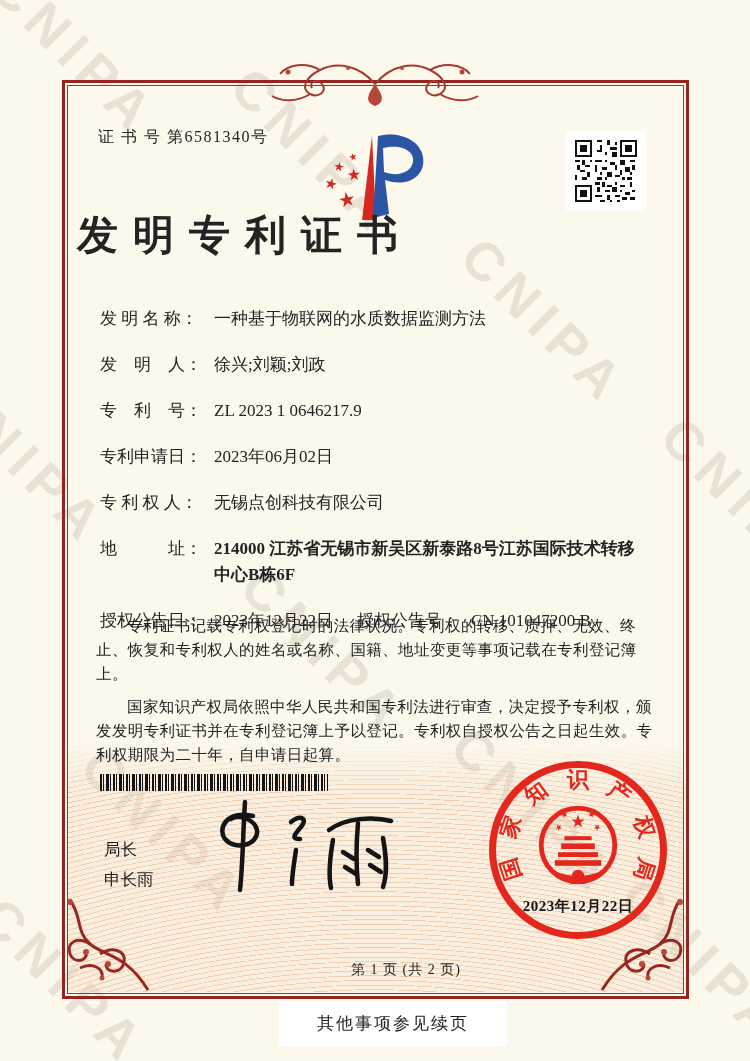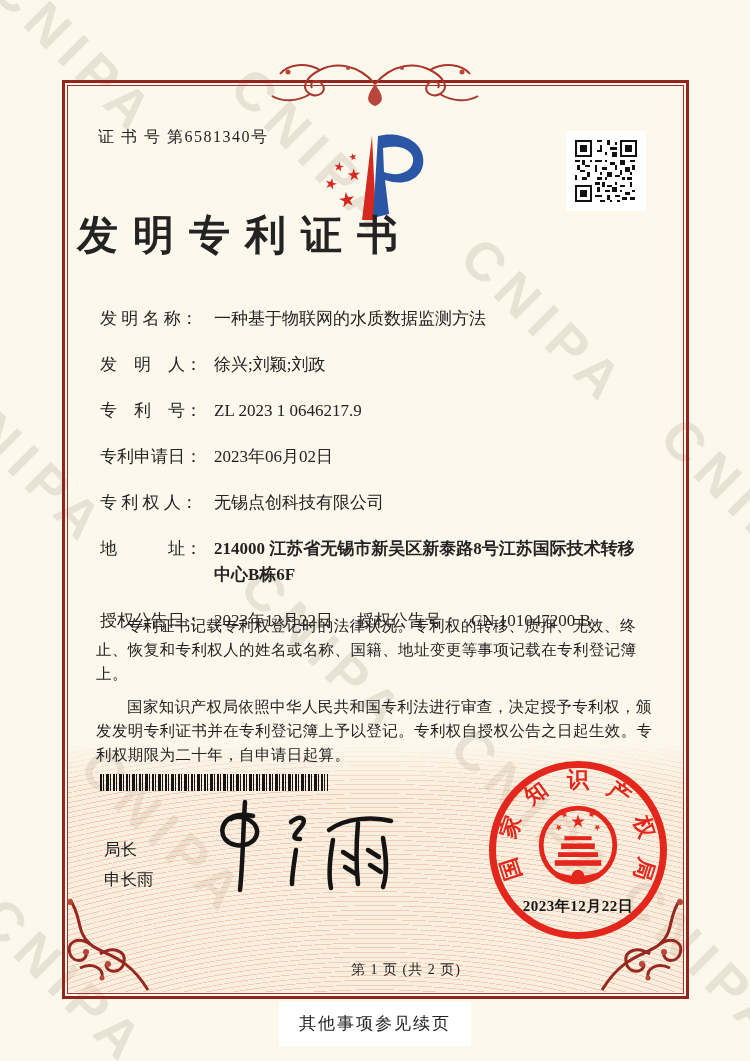--- a/index.html
+++ b/index.html
@@ -42,21 +42,21 @@
   .sig{left:195px;top:790px;}
   
   .seal{left:489px;top:761px;width:178px;height:178px;}
   .seal-ring{position:absolute;left:0;top:0;width:164px;height:164px;border:7px solid #e3271c;
              border-radius:50%;}
   .seal-char{position:absolute;width:22px;height:22px;font-size:22px;font-weight:bold;
              color:#e3271c;text-align:center;line-height:22px;}
   .seal-date{position:absolute;left:0;top:136px;width:178px;text-align:center;
              font-size:15px;font-weight:bold;color:#151515;letter-spacing:.5px;}
   .page-no{left:62px;top:961px;width:688px;text-align:center;font-size:14px;letter-spacing:1px;}
-  .cont-box{left:279px;top:1002px;width:192px;height:44px;background:#fff;
+  .cont-box{left:279px;top:1002px;width:228px;height:44px;background:#fff;
             text-align:center;line-height:44px;font-size:17px;letter-spacing:2px;}
 </style>
 </head>
 <body>
 
 <span class="wm" style="left:-30px;top:20px">CNIPA</span>
 <span class="wm" style="left:210px;top:120px">CNIPA</span>
 <span class="wm" style="left:440px;top:290px">CNIPA</span>
 <span class="wm" style="left:-80px;top:430px">CNIPA</span>
 <span class="wm" style="left:640px;top:470px">CNIPA</span>

